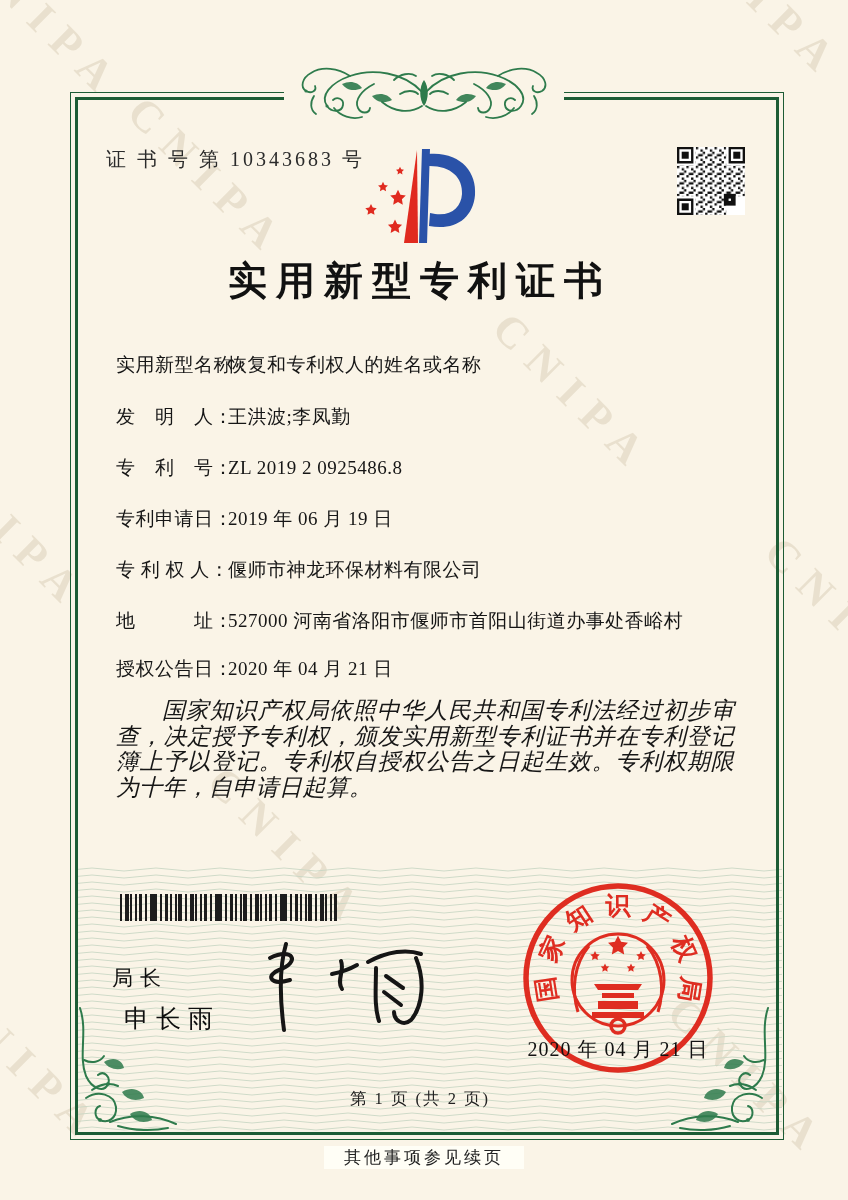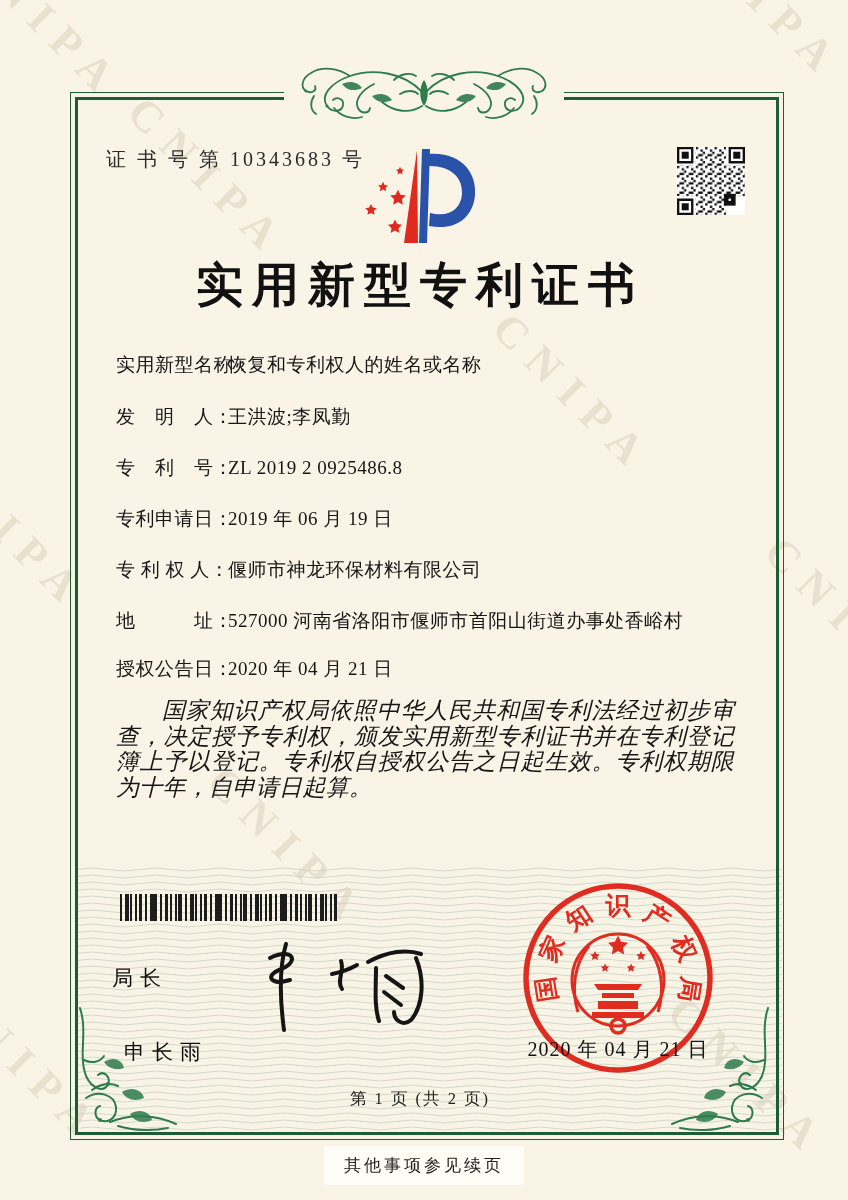--- a/index.html
+++ b/index.html
@@ -27,21 +27,21 @@
   }
   .wavezone{position:absolute;left:76px;top:866px;width:706px;height:268px;z-index:1;}
   .certno{
     position:absolute;left:106px;top:146px;z-index:3;
     font-size:20px;letter-spacing:3px;color:#2b2b2b;
   }
   .logo{position:absolute;left:362px;top:142px;z-index:3;}
   .qr{position:absolute;left:677px;top:147px;z-index:3;}
   .title{
     position:absolute;left:62px;top:254px;width:716px;z-index:3;
-    text-align:center;font-size:47px;font-weight:bold;letter-spacing:9px;color:#111;
+    text-align:center;font-size:39px;font-weight:bold;letter-spacing:9px;color:#111;
   }
   .frow{
     position:absolute;left:116px;width:640px;z-index:3;
     font-size:19px;letter-spacing:.5px;color:#161616;white-space:nowrap;
   }
   .frow .lbl{display:inline-block;width:112px;}
   .pair2{position:absolute;left:336px;top:0;}
   .pair2 .lbl2{display:inline-block;margin-right:4px;}
   .paras{
     position:absolute;left:116px;top:698px;width:618px;z-index:3;
@@ -53,36 +53,36 @@
     position:absolute;left:120px;top:894px;width:220px;height:27px;z-index:3;
     background-image:
       repeating-linear-gradient(90deg,#1c1c1c 0 2px,rgba(0,0,0,0) 2px 5px),
       repeating-linear-gradient(90deg,rgba(0,0,0,0) 0 6px,#1c1c1c 6px 9px,rgba(0,0,0,0) 9px 13px);
   }
   .sig-title{
     position:absolute;left:112px;top:964px;z-index:3;
     font-family:"Liberation Sans", sans-serif;font-size:21px;letter-spacing:7px;color:#0e0e0e;
   }
   .sig-name{
-    position:absolute;left:124px;top:1038px;z-index:3;
-    font-family:"Liberation Sans", sans-serif;font-size:21px;letter-spacing:7px;color:#0e0e0e;
+    position:absolute;left:124px;top:1002px;z-index:3;
+    font-family:"Liberation Sans", sans-serif;font-size:25px;letter-spacing:7px;color:#0e0e0e;
   }
   .signature{position:absolute;left:248px;top:928px;z-index:4;}
   .seal{position:absolute;left:518px;top:878px;z-index:4;opacity:.95;}
   .seal-date{
     position:absolute;left:518px;top:1036px;width:200px;z-index:5;
     text-align:center;font-size:20px;letter-spacing:1px;color:#121212;white-space:nowrap;
   }
   .pageno{
     position:absolute;left:62px;top:1088px;width:716px;z-index:3;
     text-align:center;font-size:16.5px;letter-spacing:2px;color:#222;
   }
   .footnote-wrap{position:absolute;left:0;top:1146px;width:848px;text-align:center;z-index:3;}
   .footnote{
-    display:inline-block;background:#fffef6;padding:8px 20px;
+    display:inline-block;background:#fffef6;padding:0 20px;
     font-size:17px;letter-spacing:3px;color:#222;
   }
   .ornament-top{position:absolute;left:254px;top:56px;z-index:3;}
   .corner-l{position:absolute;left:70px;top:1004px;z-index:3;}
   .corner-r{position:absolute;left:658px;top:1004px;z-index:3;transform:scaleX(-1);}
 </style>
 </head>
 <body>
 
 <div class="wm" style="left:-60px;top:-6px;">CNIPA</div>

